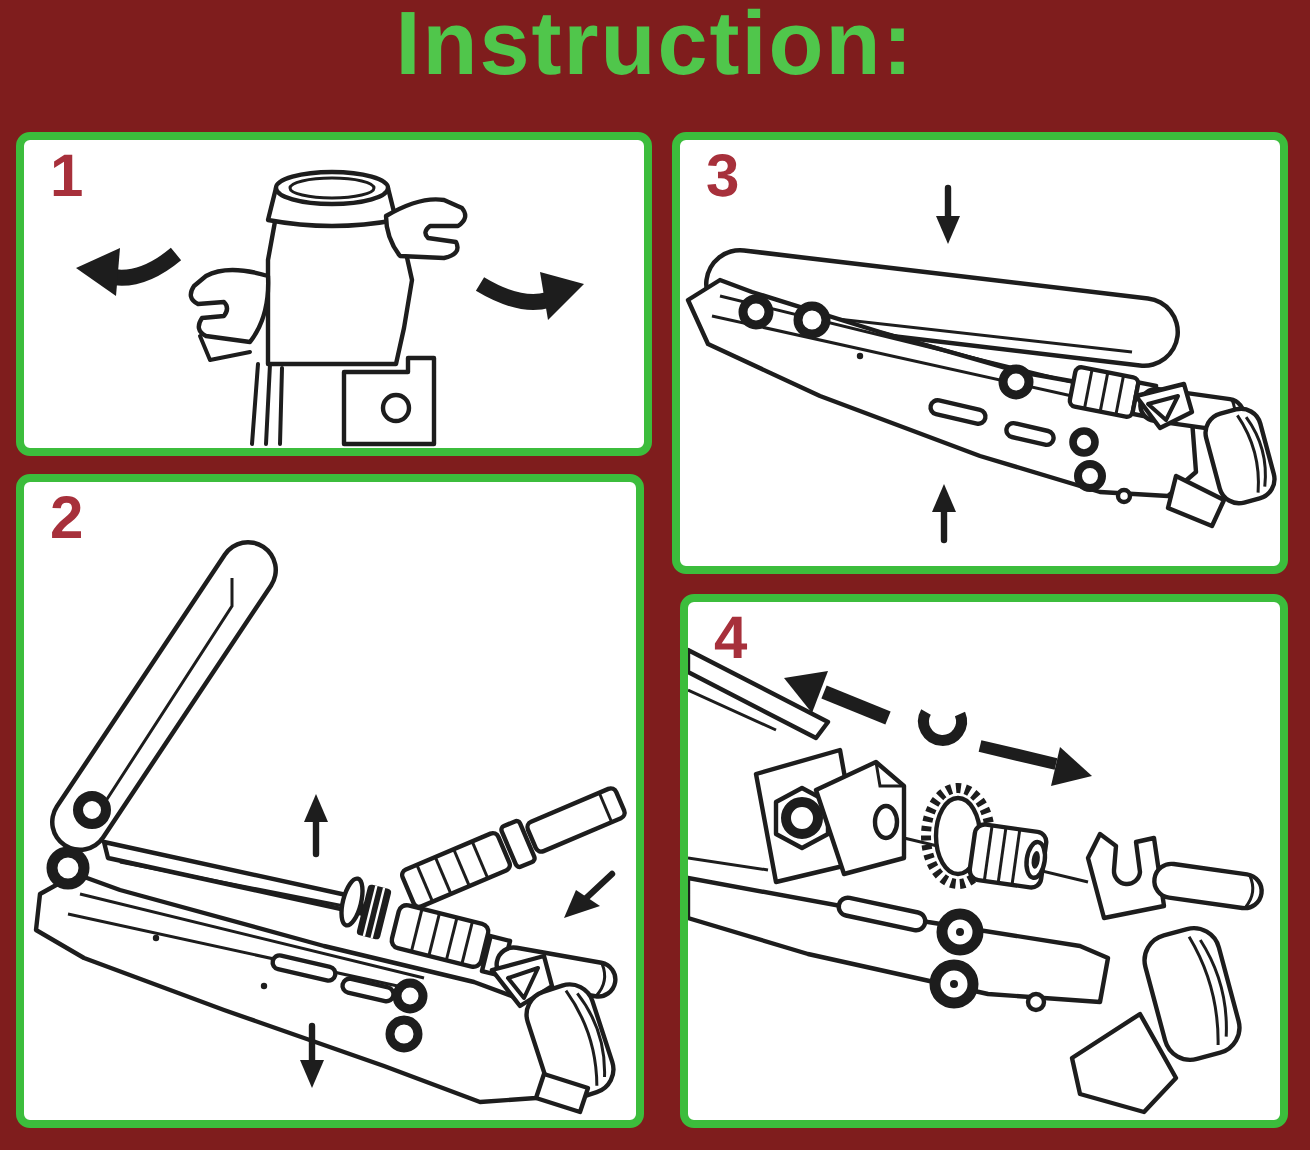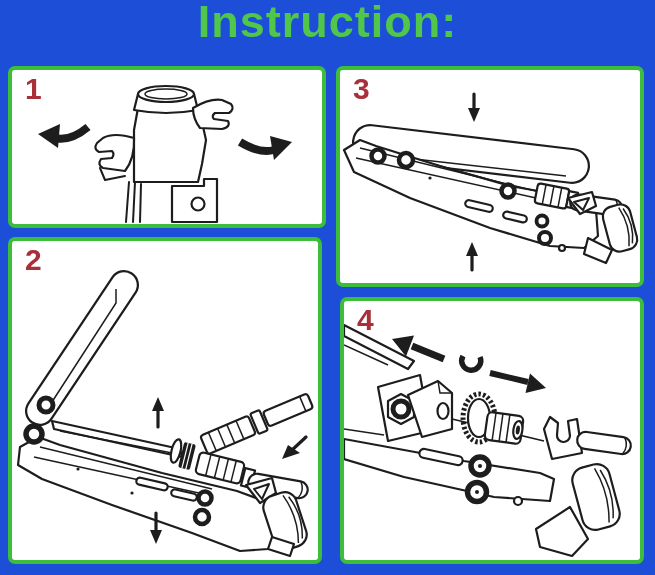--- a/index.html
+++ b/index.html
@@ -1,16 +1,16 @@
 <!DOCTYPE html>
 <html><head>
 <meta charset="utf-8">
 <style>
   html,body{margin:0;padding:0;background:#ffffff;}
-  .page{position:relative;width:655px;height:575px;background:#1d4ed8;overflow:hidden;
+  .page{position:relative;width:655px;height:575px;background:#7f1d1d;overflow:hidden;
         font-family:"Liberation Sans", sans-serif;}
   .title{position:absolute;top:-4px;left:0;right:0;text-align:center;
          font-size:45px;font-weight:600;color:#50c64b;letter-spacing:1px;}
   .panel{position:absolute;box-sizing:border-box;border:4px solid #3cbd3c;
          border-radius:7px;background:#ffffff;}
   .p1{left:8px;top:66px;width:318px;height:162px;}
   .p2{left:8px;top:237px;width:314px;height:327px;}
   .p3{left:336px;top:66px;width:308px;height:221px;}
   .p4{left:340px;top:297px;width:304px;height:267px;}
   .num{position:absolute;left:13px;top:2px;font-size:30px;font-weight:700;color:#a7303b;}

